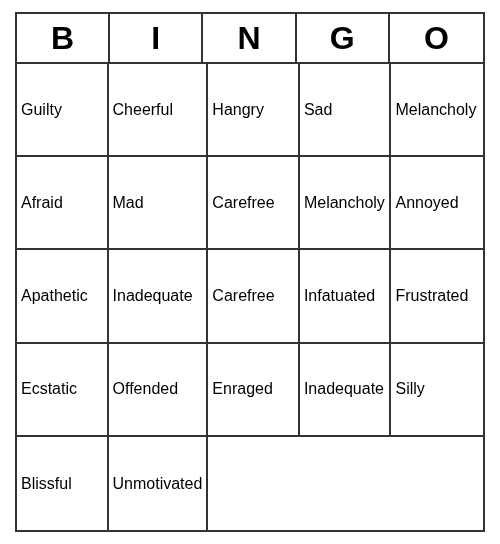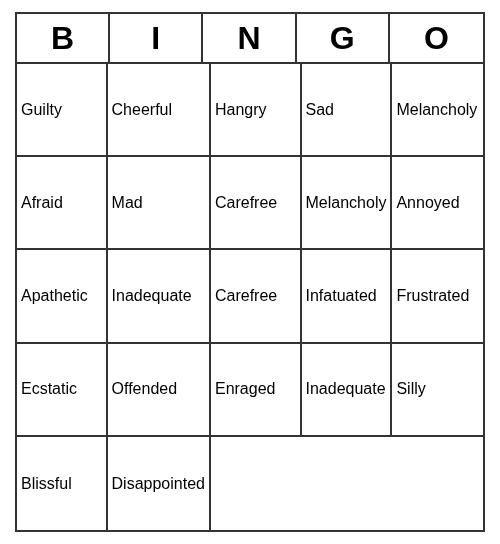--- a/index.html
+++ b/index.html
@@ -142,16 +142,16 @@
       <div class="bingo-cell">
         <span class="xs">Inadequate</span>
       </div>
       <div class="bingo-cell">
         <span class="xl">Silly</span>
       </div>
       <div class="bingo-cell">
         <span class="md">Blissful</span>
       </div>
       <div class="bingo-cell">
-        <span class="xs">Disappointed</span>
+        <span class="xs">Unmotivated</span>
       </div>
     </div>
 </div>
 
 </body></html>

